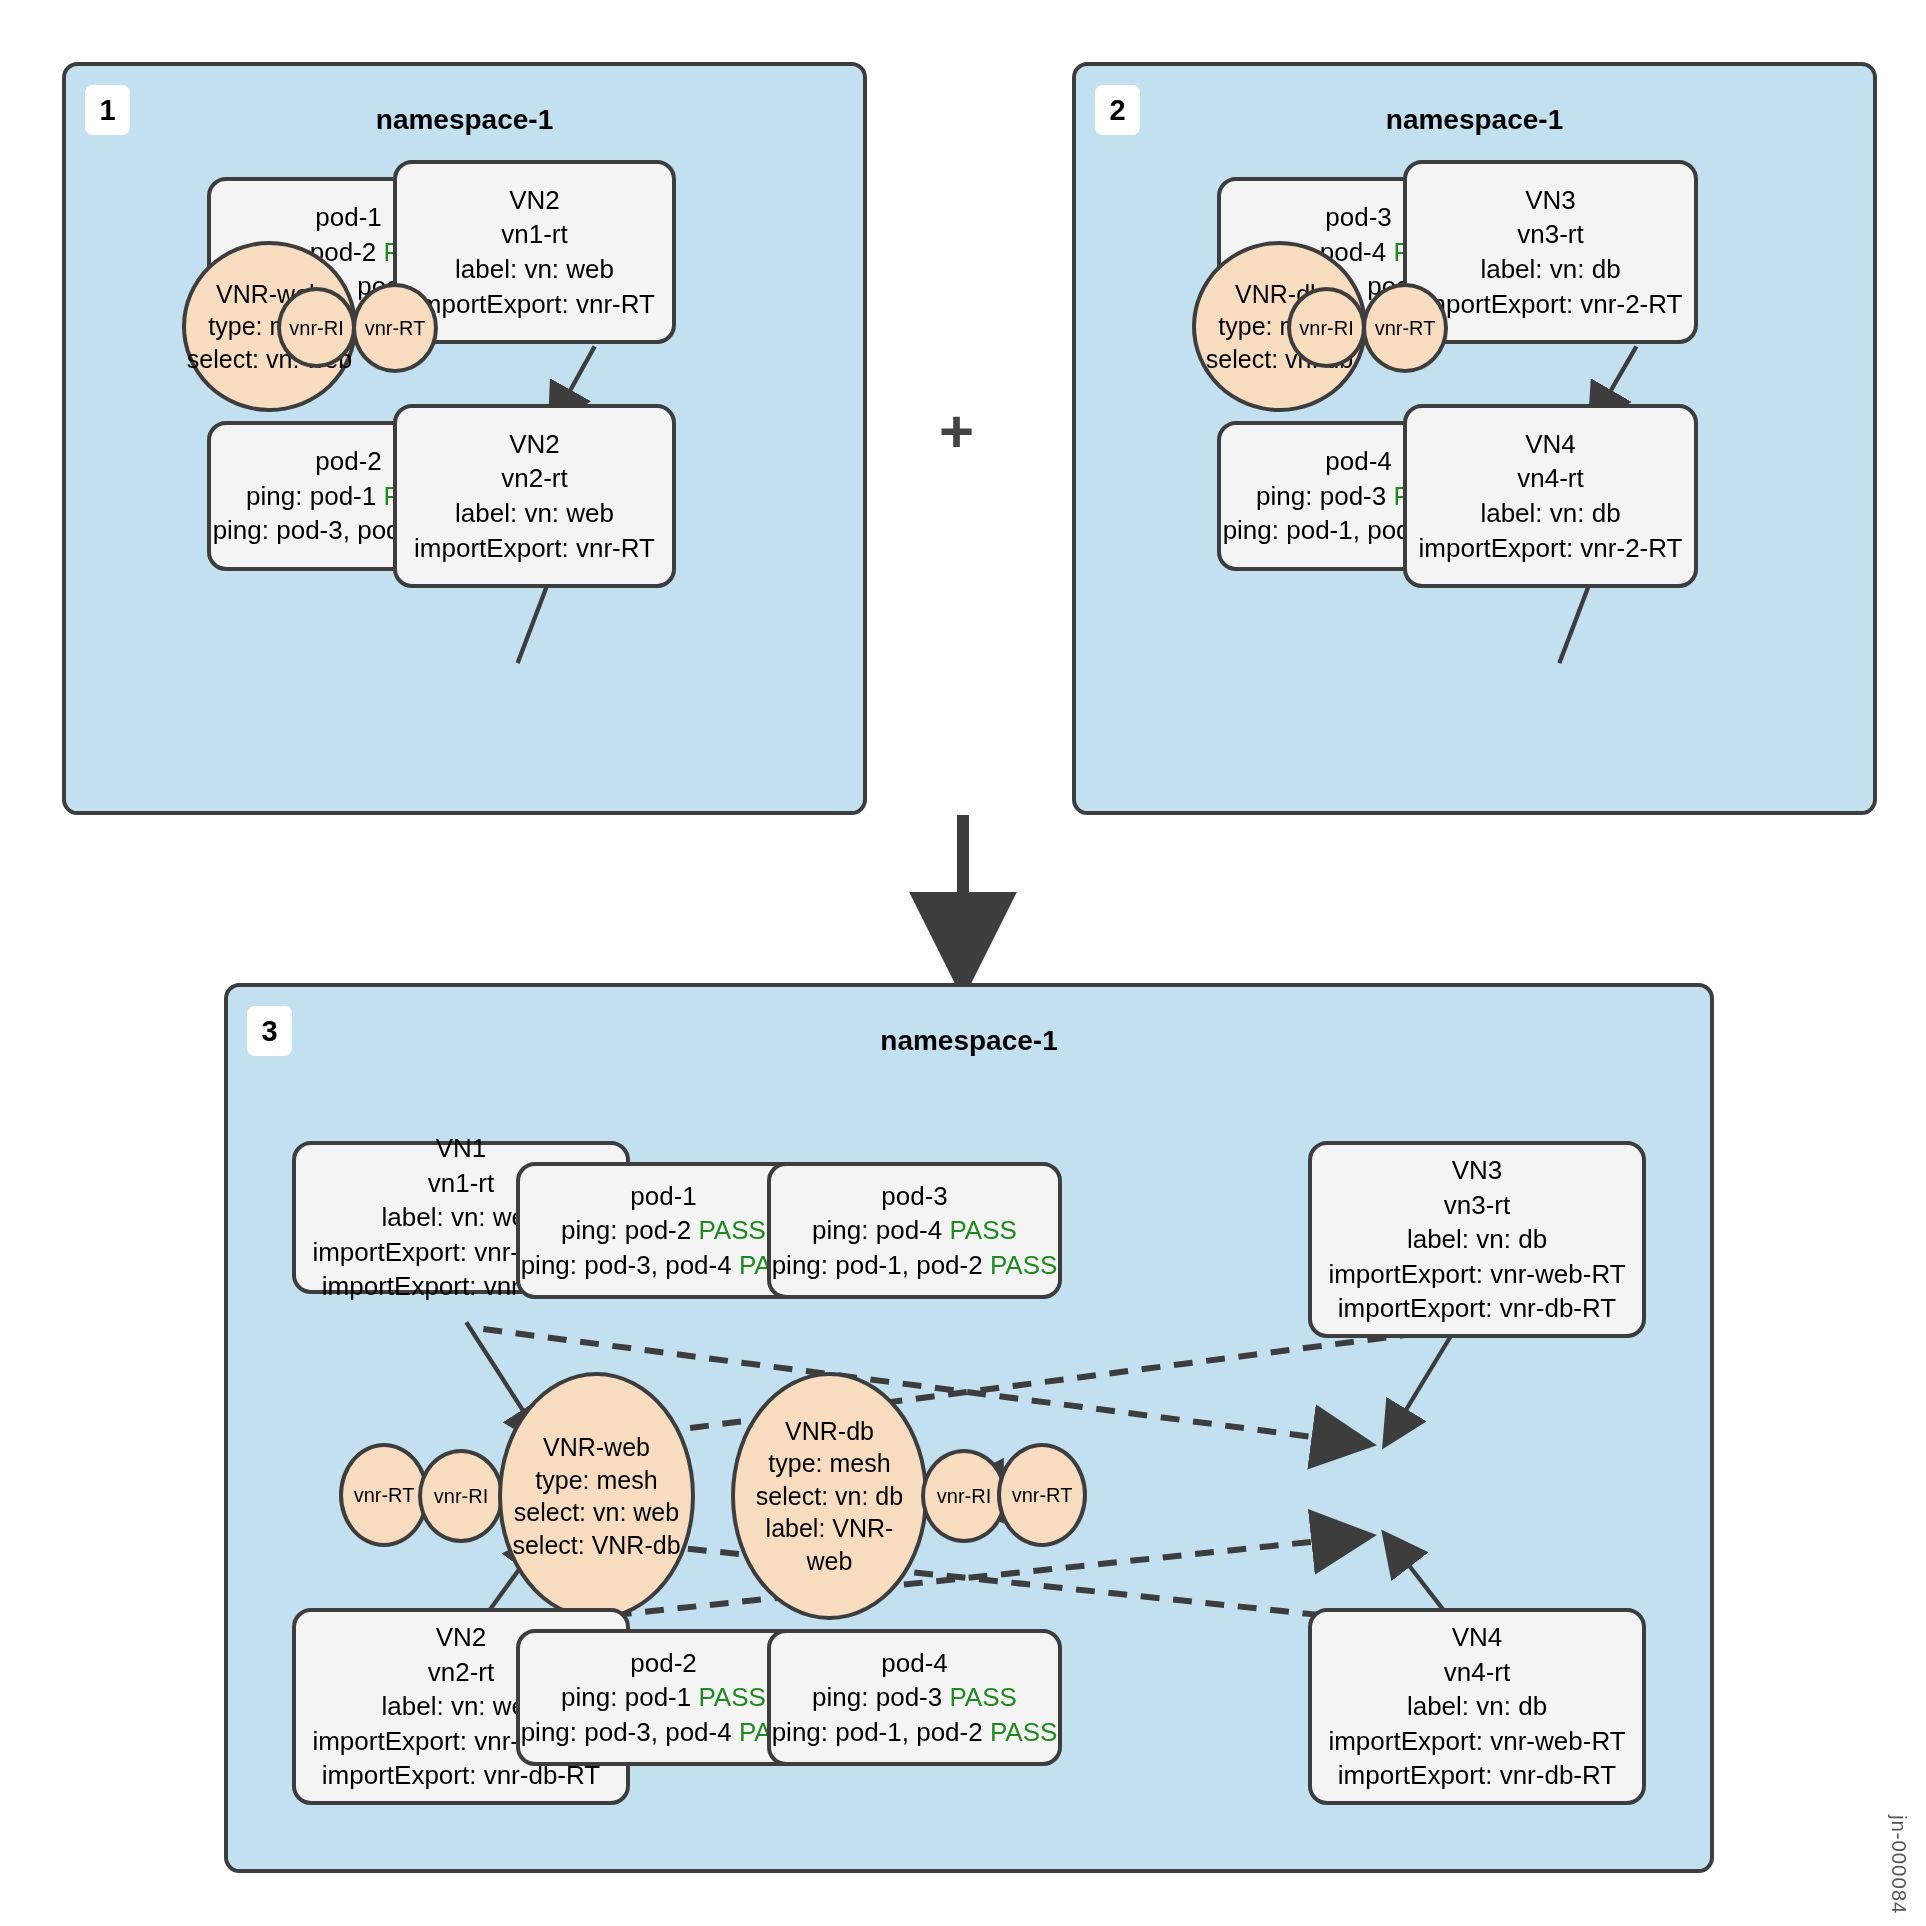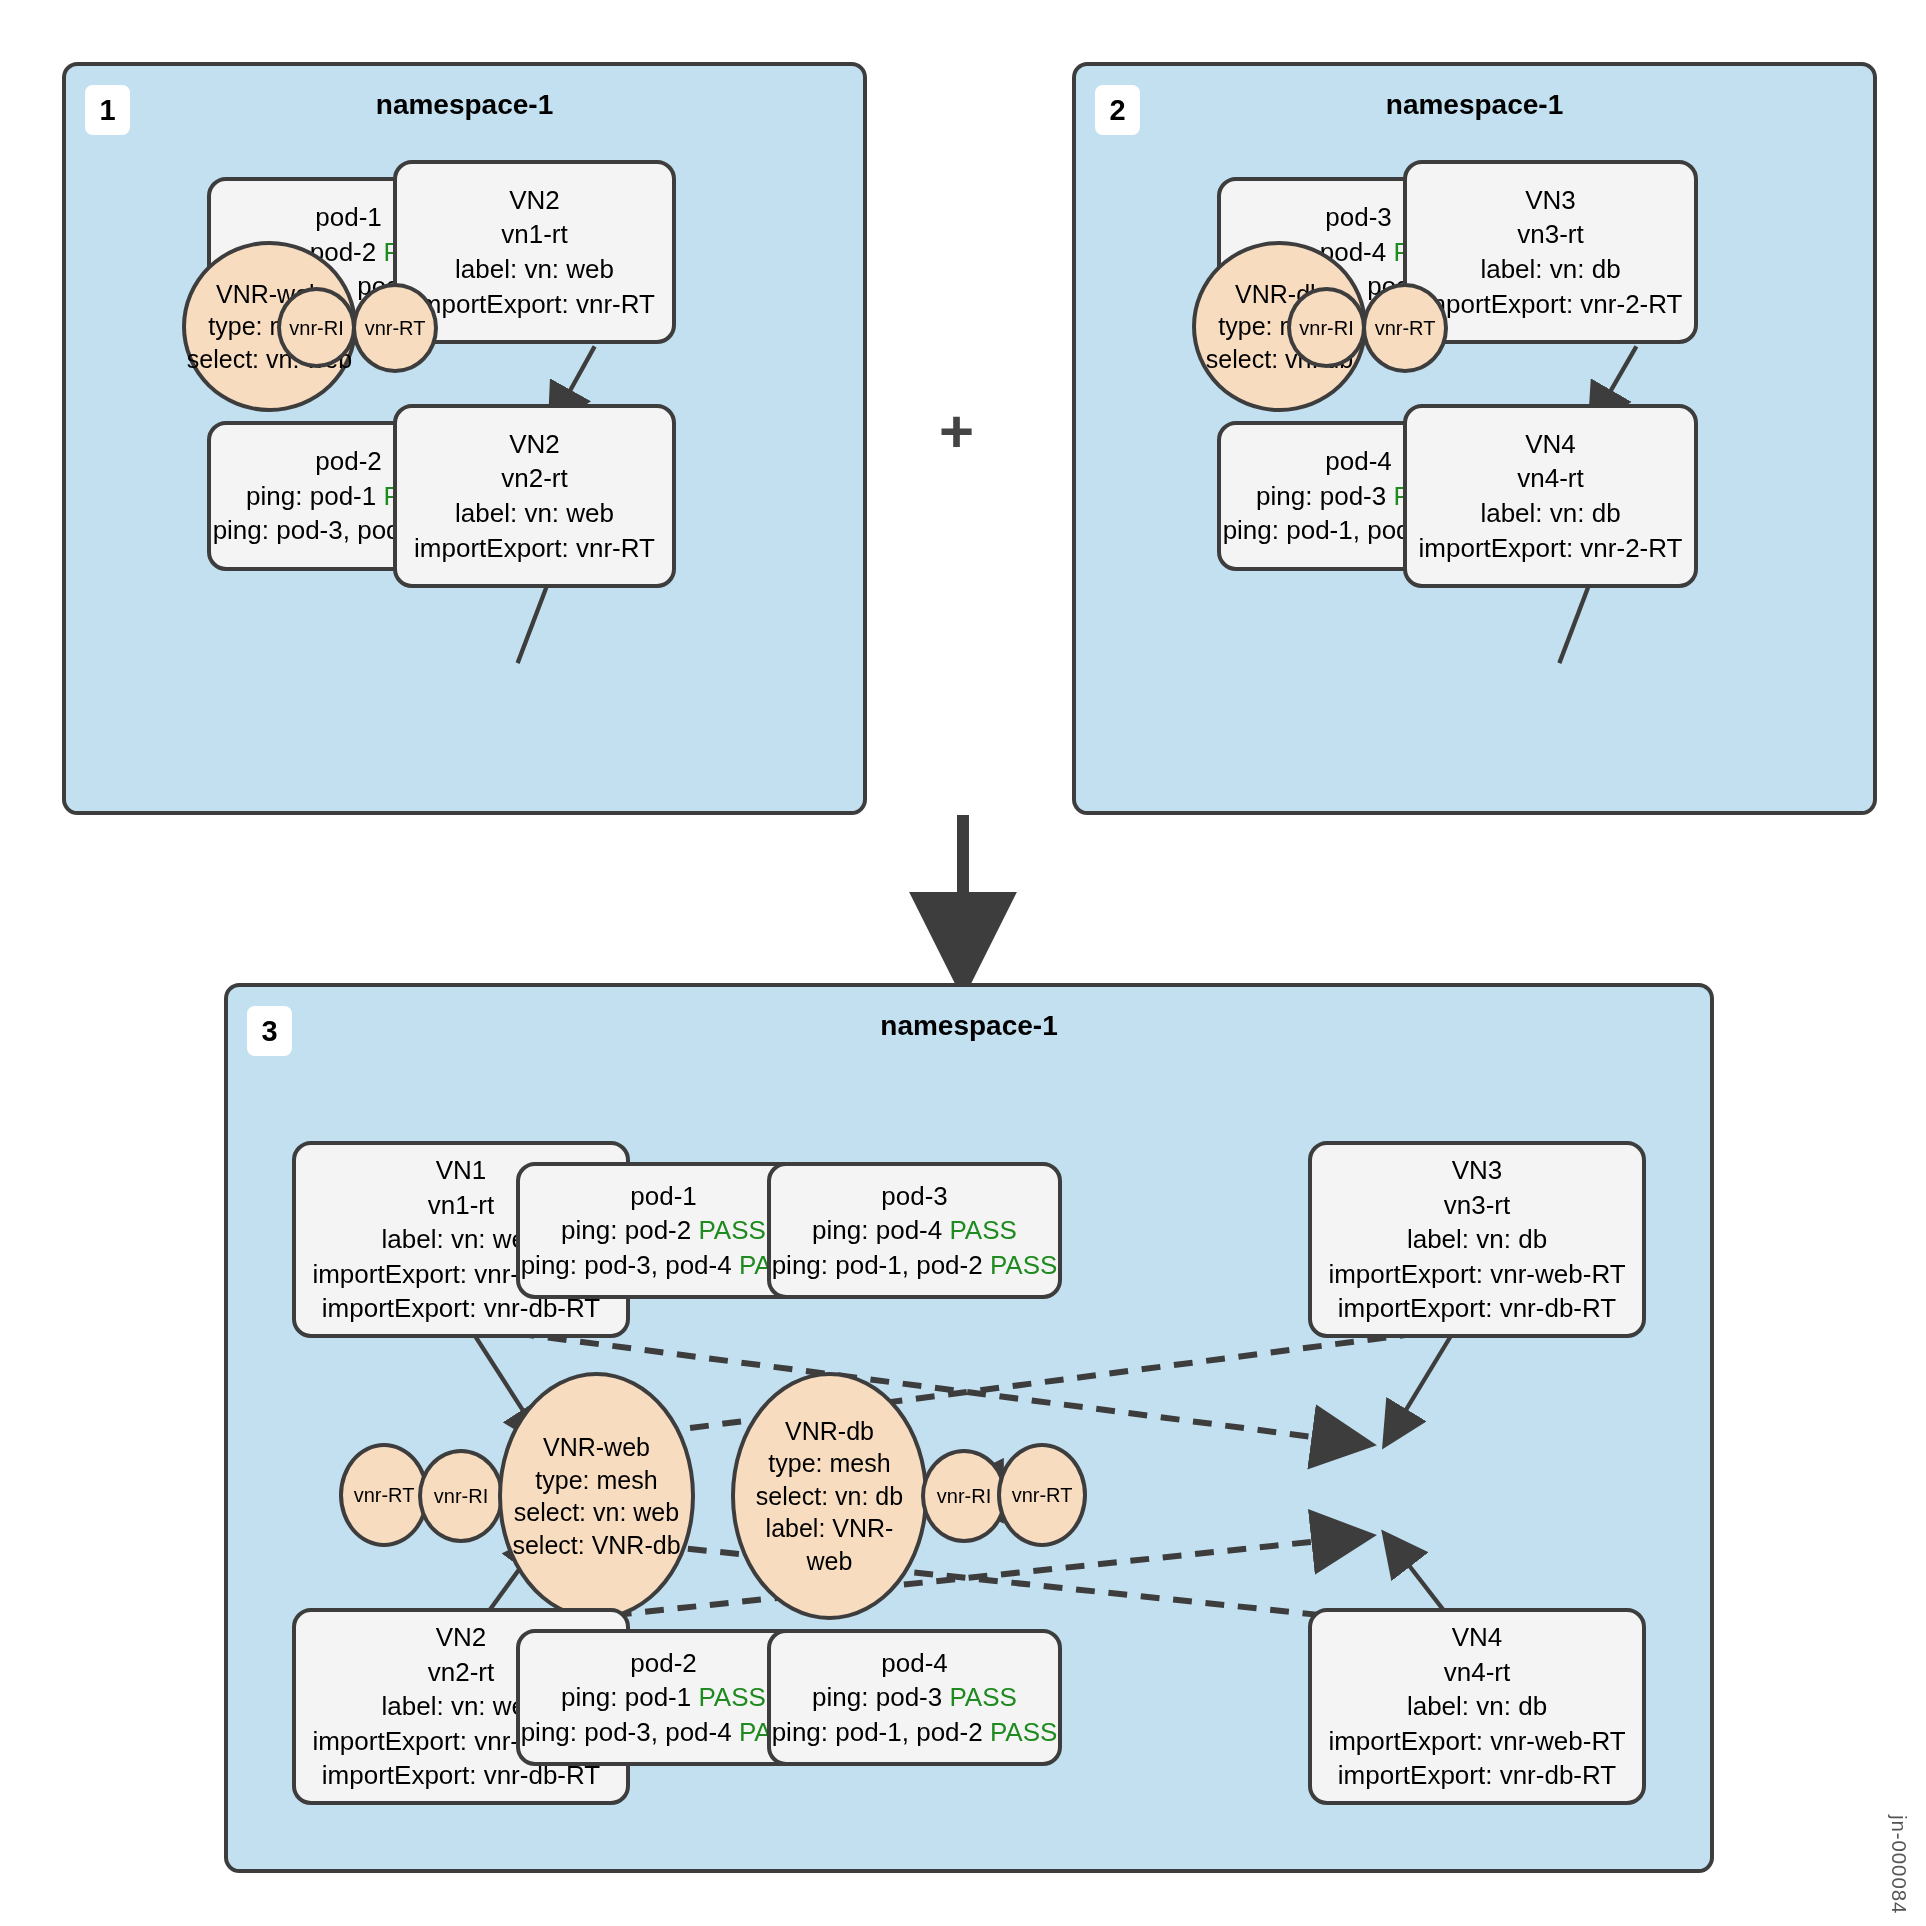--- a/index.html
+++ b/index.html
@@ -40,21 +40,21 @@
     font-weight: bold;
     display: flex;
     align-items: center;
     justify-content: center;
     line-height: 1;
   }
   .panel-title {
     position: absolute;
     left: 0;
     right: 0;
-    top: 23px;
+    top: 38px;
     text-align: center;
     font-size: 28px;
     font-weight: bold;
   }
   .node-box {
     position: absolute;
     background: #f4f4f4;
     border: 4.3px solid #3d3d3d;
     border-radius: 19px;
     box-sizing: border-box;
@@ -268,21 +268,21 @@
 
       <path d="M 560,1548 L 1590,1682" stroke="#3d3d3d" stroke-width="7" stroke-dasharray="22 16" fill="none" marker-end="url(#arrowDash3)"></path>
 
       <path d="M 1690,1898 L 660,1790" stroke="#3d3d3d" stroke-width="7" stroke-dasharray="22 16" fill="none" marker-end="url(#arrowDash3)"></path>
 
       <path d="M 560,1898 L 1590,1790" stroke="#3d3d3d" stroke-width="7" stroke-dasharray="22 16" fill="none" marker-end="url(#arrowDash3)"></path>
 
       <path d="M 1105,1737 L 1190,1737" stroke="#3d3d3d" stroke-width="7" fill="none" marker-end="url(#arrowBoth3s)" marker-start="url(#arrowBoth3e)"></path>
     </svg>
 
-    <div class="node-box" style="left:64px; top:154px; width:338px; height:197px;">
+    <div class="node-box" style="left:64px; top:154px; width:338px; height:153px;">
       <div class="ln">VN1</div>
       <div class="ln">vn1-rt</div>
       <div class="ln">label: vn: web</div>
       <div class="ln">importExport: vnr-web-RT</div>
       <div class="ln">importExport: vnr-db-RT</div>
     </div>
 
     <div class="node-box" style="left:288px; top:175px; width:295px; height:137px;">
       <div class="ln">pod-1</div>
       <div class="ln"><span>ping: pod-2 </span><span class="pass">PASS</span></div>

